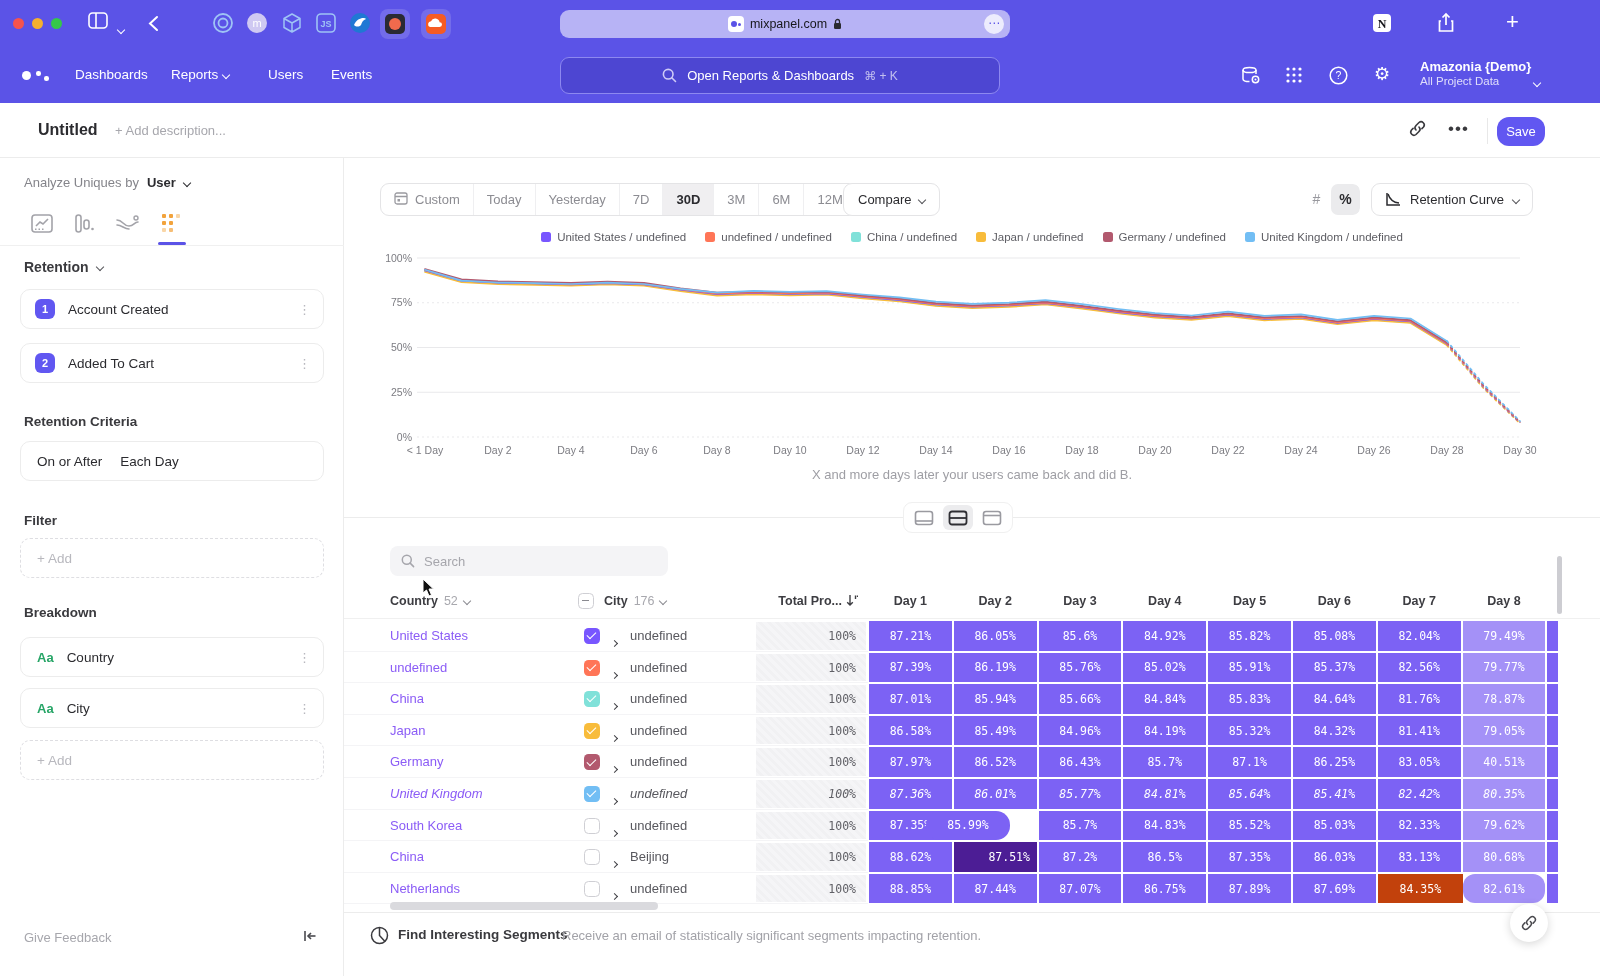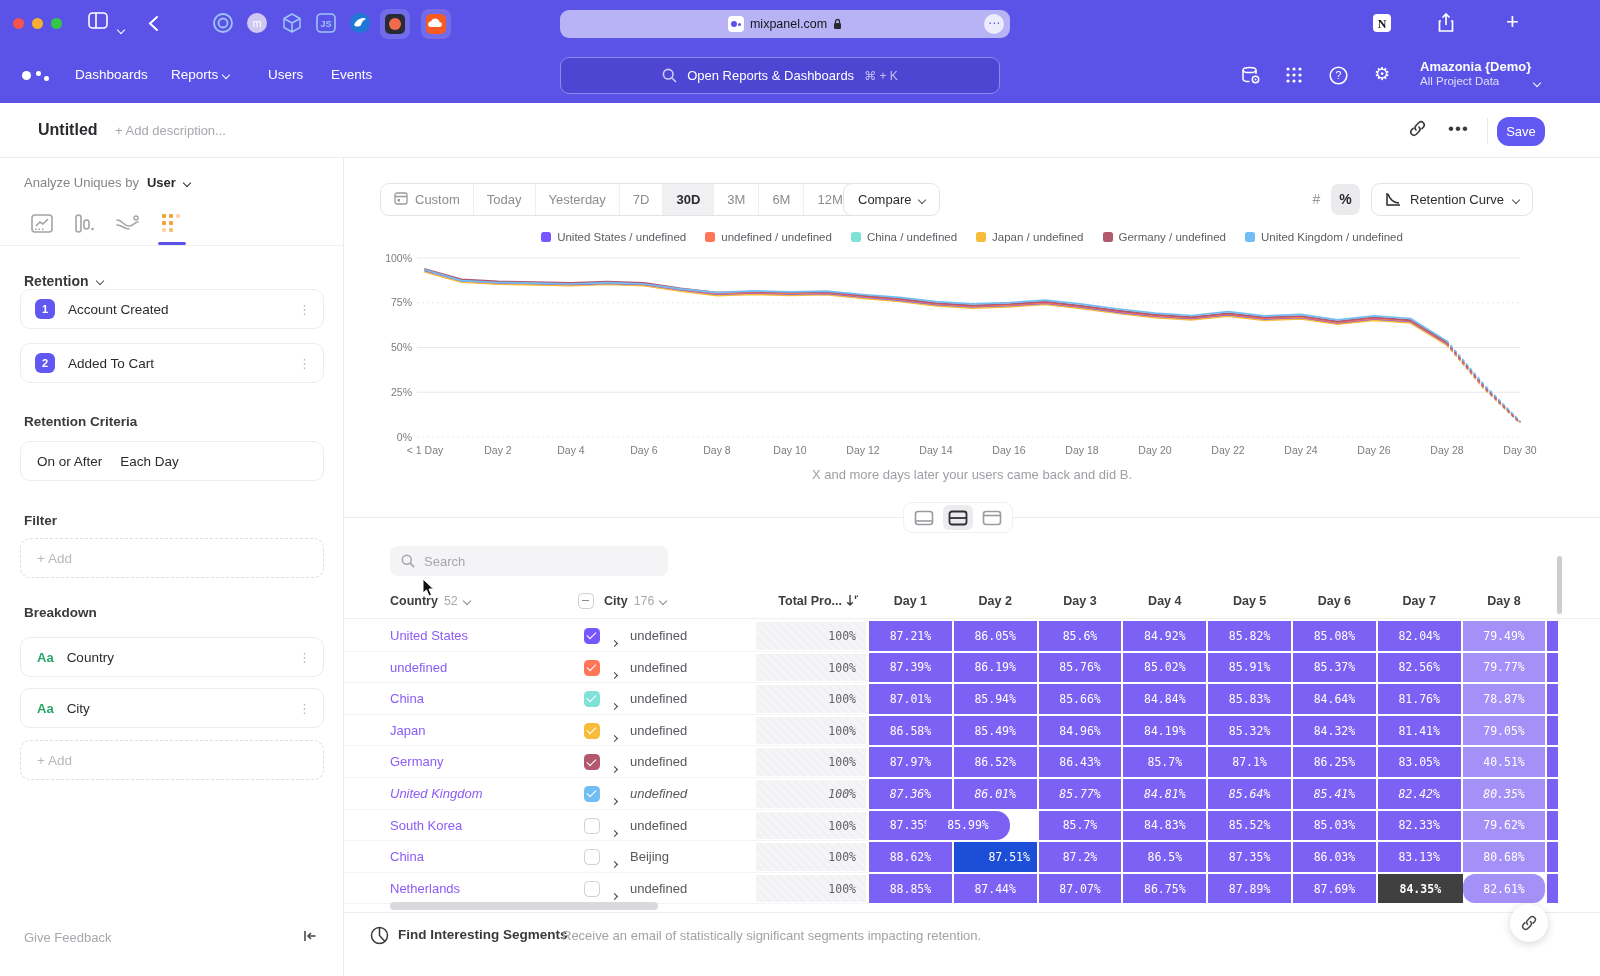--- a/index.html
+++ b/index.html
@@ -302,21 +302,21 @@
             <rect x="16" y="2" width="4" height="4" rx="1" opacity=".45"></rect>
             <rect x="2" y="9" width="4" height="4" rx="1"></rect>
             <rect x="9" y="9" width="4" height="4" rx="1"></rect>
             <rect x="2" y="16" width="4" height="4" rx="1" opacity=".45"></rect>
             <rect x="9" y="16" width="4" height="4" rx="1" opacity=".7"></rect>
           </g>
         </svg></span>
   </div>
   <div id="tab-underline"></div>
 
-  <div class="sb-head" style="top:115px">
+  <div class="sb-head" style="top:101px">
     <span>Retention</span>
       <span class="chev" style="color:#55555a"></span>
   </div>
   <div class="sb-card" style="top:131px">
     <span class="badge">1</span>
     <span class="lbl">Account Created</span>
     <span class="kebab">⋮</span>
   </div>
   <div class="sb-card" style="top:185px">
     <span class="badge">2</span>
@@ -786,21 +786,21 @@
         <span class="r-country">China</span>
         <span class="cb r-cb empty"></span>
         <span class="r-chev"><span class="chev right" style="width:5px;height:5px;"></span></span>
         <span class="r-city">Beijing</span>
         <div class="r-total">
           <span>100%</span>
         </div>
         <div class="cell" style="left: 525px; width: 82.8px; background: rgb(124, 98, 244);">
           <span>88.62%</span>
         </div>
-        <div class="cell" style="left: 609.8px; width: 82.8px; background: #1d4ed8; padding-left: 28px;">
+        <div class="cell" style="left: 609.8px; width: 82.8px; background: #4c1d95; padding-left: 28px;">
           <span>87.51%</span>
         </div>
         <div class="cell" style="left: 694.6px; width: 82.8px; background: rgb(124, 98, 244);">
           <span>87.2%</span>
         </div>
         <div class="cell" style="left: 779.4px; width: 82.8px; background: rgb(124, 98, 244);">
           <span>86.5%</span>
         </div>
         <div class="cell" style="left: 864.2px; width: 82.8px; background: rgb(124, 98, 244);">
           <span>87.35%</span>
@@ -836,21 +836,21 @@
         </div>
         <div class="cell" style="left: 779.4px; width: 82.8px; background: rgb(124, 98, 244); text-align: right;">
           <span>86.75%</span>
         </div>
         <div class="cell" style="left: 864.2px; width: 82.8px; background: rgb(124, 98, 244);">
           <span>87.89%</span>
         </div>
         <div class="cell" style="left: 949px; width: 82.8px; background: rgb(124, 98, 244);">
           <span>87.69%</span>
         </div>
-        <div class="cell" style="left: 1033.8px; width: 85px; background: #404040; font-weight: bold;">
+        <div class="cell" style="left: 1033.8px; width: 85px; background: #c2410c;">
           <span>84.35%</span>
         </div>
         <div class="cell" style="left: 1118.6px; width: 82.8px; background: rgb(164, 145, 247); border-radius: 12px;">
           <span>82.61%</span>
         </div>
         <div class="cell" style="left: 1203.4px; width: 11px; background: rgb(124, 98, 244);"></div>
       </div>
     </div>
 </div>
 

